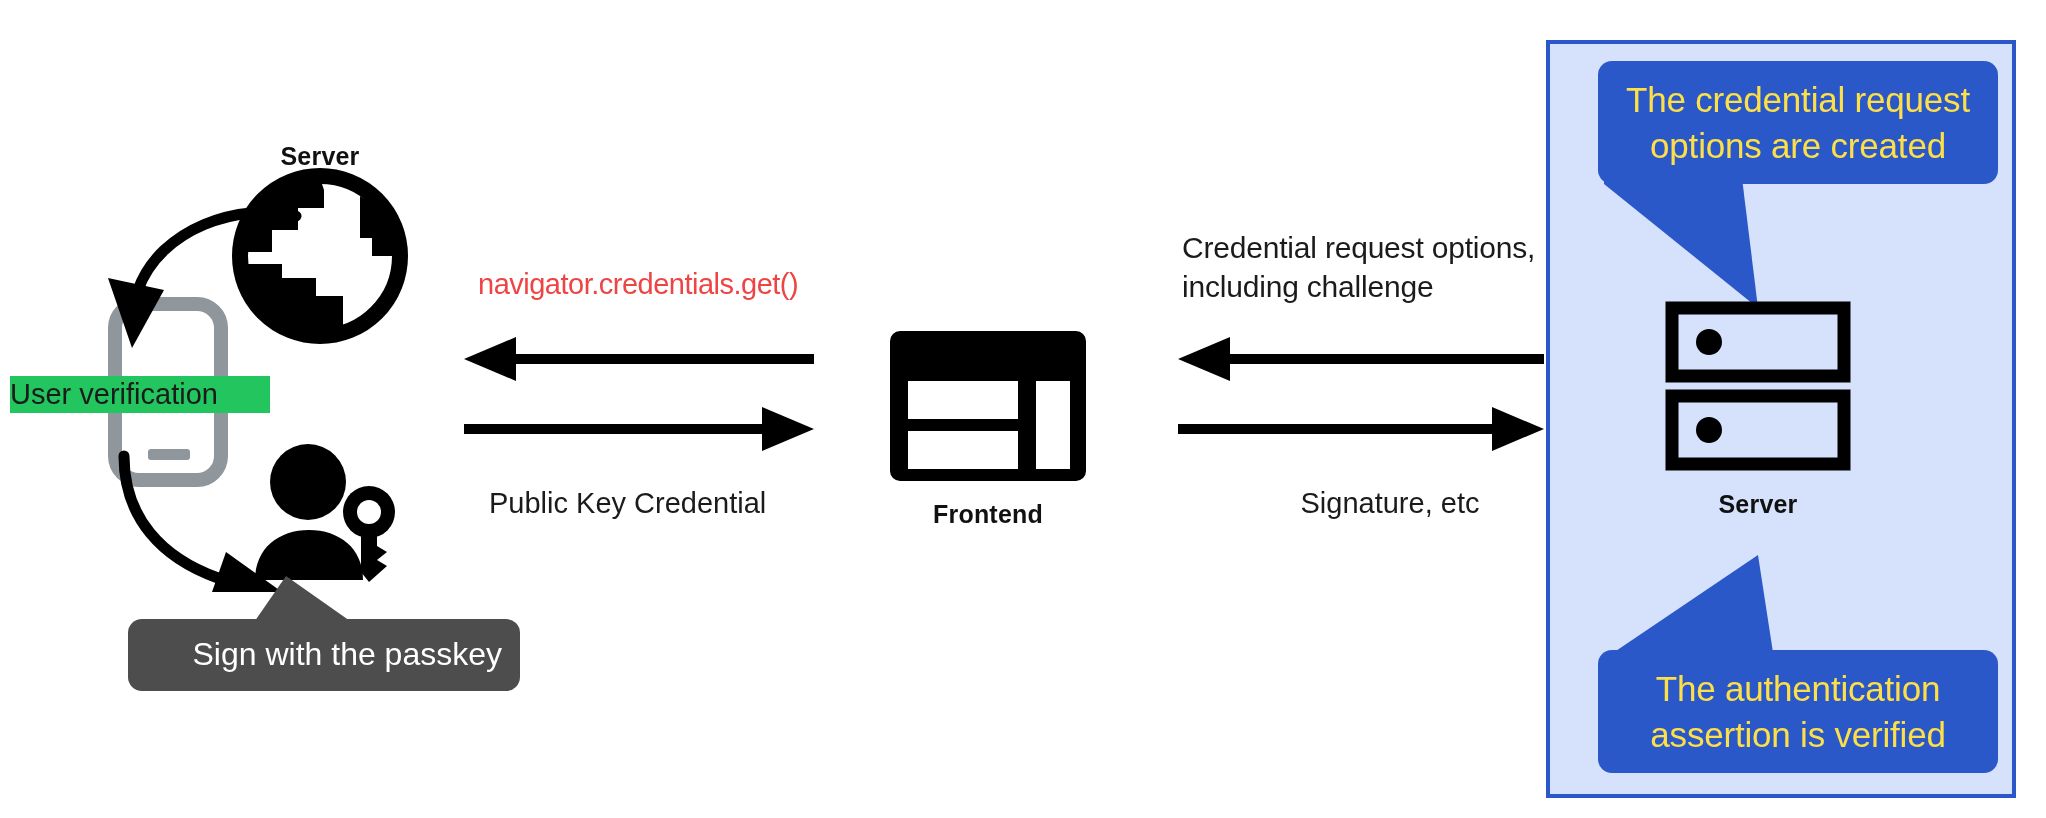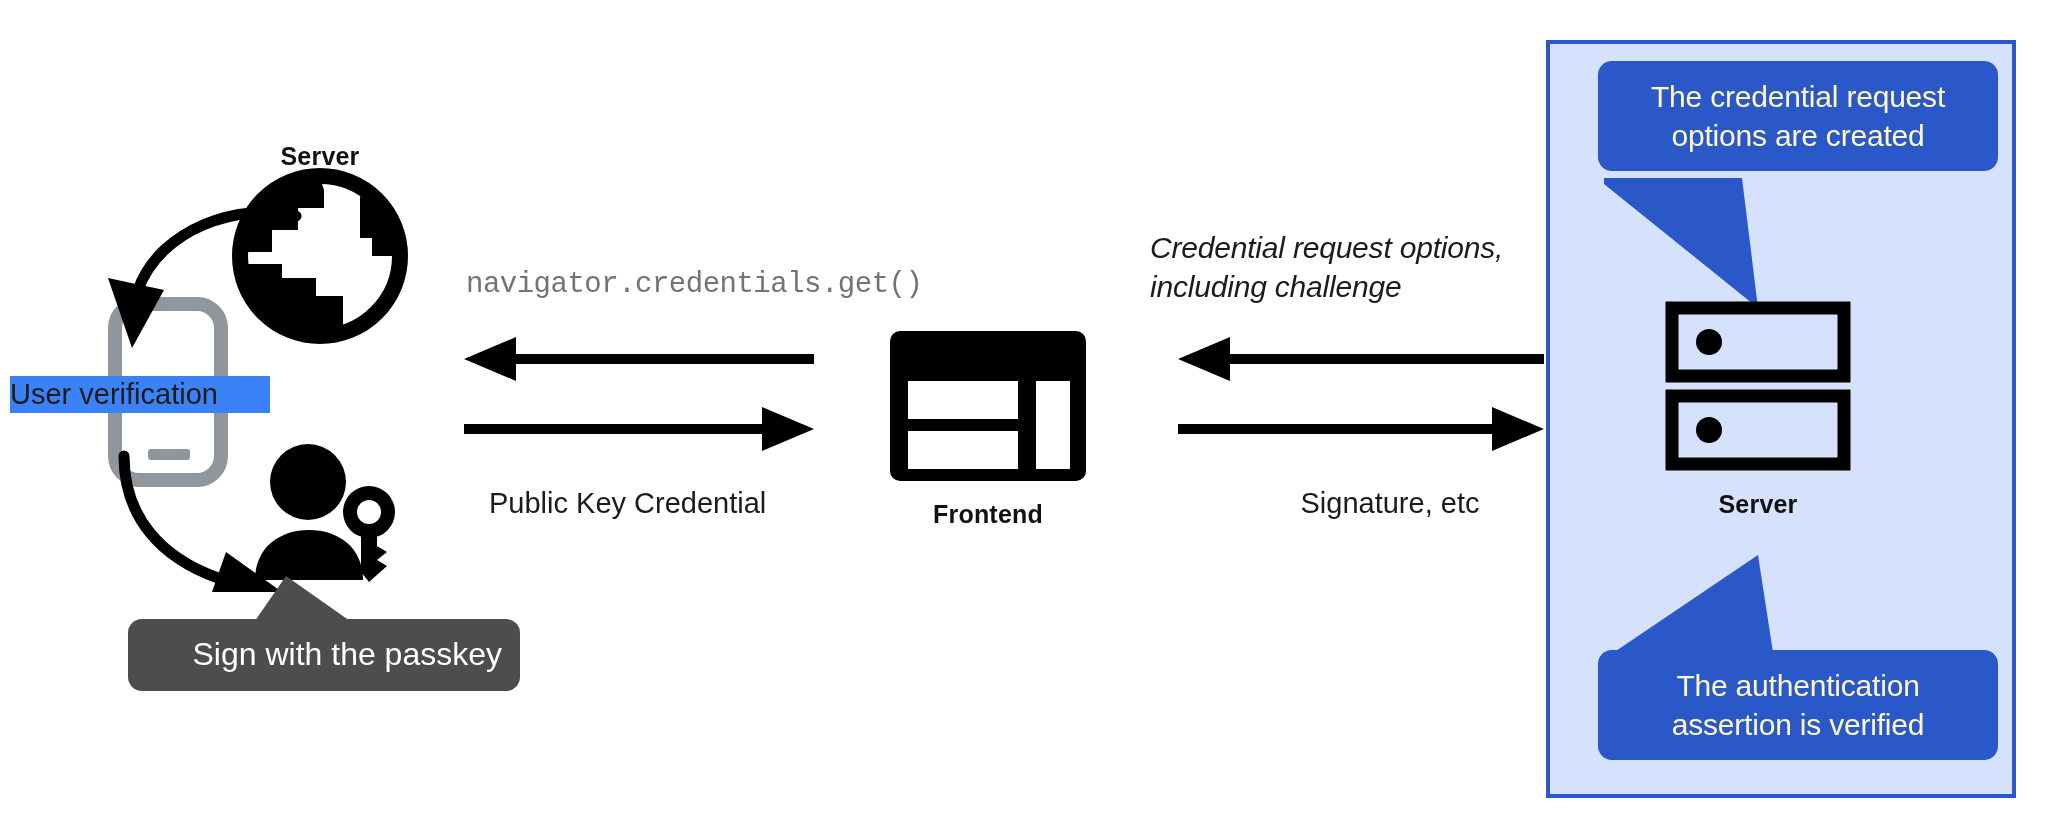--- a/index.html
+++ b/index.html
@@ -28,23 +28,23 @@
     width: 470px;
     height: 758px;
     background: #d6e2fb;
     border: 4px solid #2b58c9;
     box-sizing: border-box;
   }
 
   
   .callout-blue {
     background: #2b58c9;
-    color: #fef9c3;
+    color: #fde047;
     border-radius: 14px;
-    font-size: 30px;
+    font-size: 35px;
     line-height: 1.30;
     text-align: center;
     padding: 16px 22px;
     box-sizing: border-box;
     font-family: "Liberation Sans", sans-serif;
     letter-spacing: -0.2px;
   }
   #callout-top {
     left: 1598px;
     top: 61px;
@@ -80,24 +80,25 @@
     letter-spacing: 0.2px;
   }
   
   .flow-label {
     font-size: 30px;
     color: #1b1b1b;
     line-height: 1.30;
     letter-spacing: -0.2px;
   }
   .mono-label {
-    font-family: Liberation Mono, monospace;
+    font-family: Liberation Sans, sans-serif;
     font-size: 29px;
-    color: #737373;
+    color: #ef4444;
     letter-spacing: -0.5px;
+    margin-left: 12px;
   }
   .small-label {
     font-size: 29px;
     color: #1b1b1b;
   }
   svg { display: block; overflow: visible; }
 </style>
 </head>
 <body>
 
@@ -125,21 +126,21 @@
 
   <svg class="abs" style="left:1598px; top:555px; width:250px; height:110px;">
     <polygon points="160,0 176,104 6,104" fill="#2b58c9"></polygon>
   </svg>
 
   <div class="abs callout-blue" id="callout-bottom">
     <div>The authentication</div>
     <div>assertion is verified</div>
   </div>
 
-  <div class="abs flow-label" style="left:1150px; top:228px; width:400px;font-style:italic;">
+  <div class="abs flow-label" style="left:1182px; top:228px; width:400px;">
     <div>Credential request options,</div>
     <div>including challenge</div>
   </div>
 
   <svg class="abs" style="left:1178px; top:340px; width:366px; height:40px;">
     <line x1="44" y1="19" x2="366" y2="19" stroke="#000000" stroke-width="10"></line>
     <polygon points="0,19 52,-3 52,41" fill="#000000"></polygon>
   </svg>
 
   <svg class="abs" style="left:1178px; top:410px; width:366px; height:40px;">
@@ -192,21 +193,21 @@
   <svg class="abs" style="left:100px; top:198px; width:210px; height:160px;">
     <path d="M196 18 C 140 4, 60 30, 38 92" fill="none" stroke="#000000" stroke-width="11" stroke-linecap="round"></path>
     <polygon points="32,150 8,80 64,92" fill="#000000"></polygon>
   </svg>
 
   <svg class="abs" style="left:100px; top:440px; width:220px; height:160px;">
     <path d="M24 16 C 24 78, 62 118, 118 138" fill="none" stroke="#000000" stroke-width="11" stroke-linecap="round"></path>
     <polygon points="182,152 112,152 126,112" fill="#000000"></polygon>
   </svg>
 
-  <div class="abs small-label" style="left:10px; top:376px; width:260px; background:#3b82f6; padding:2px 0;">User verification</div>
+  <div class="abs small-label" style="left:10px; top:376px; width:260px; background:#22c55e; padding:2px 0;">User verification</div>
 
   <svg class="abs" style="left:253px; top:440px; width:148px; height:140px;">
     <circle cx="55" cy="42" r="38" fill="#000000"></circle>
     <path d="M2 140 C 2 108, 26 90, 56 90 C 86 90, 110 108, 110 140 Z" fill="#000000"></path>
     <circle cx="116" cy="72" r="26" fill="#000000"></circle>
     <circle cx="116" cy="72" r="12" fill="#ffffff"></circle>
     <path d="M108 94 L 124 94 L 124 106 L 134 112 L 124 120 L 134 126 L 116 142 L 108 132 Z" fill="#000000"></path>
   </svg>
 
   <svg class="abs" style="left:250px; top:576px; width:190px; height:60px;">

